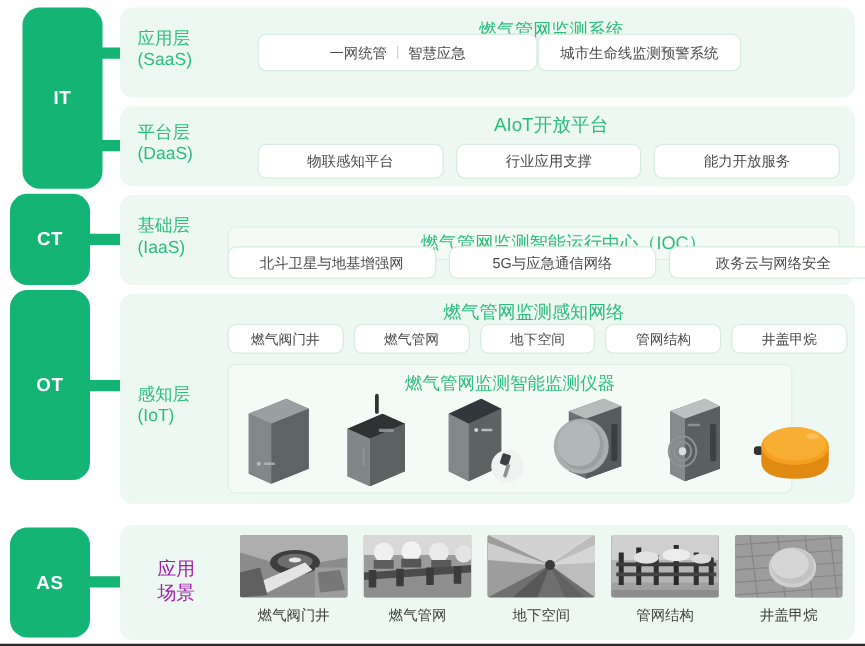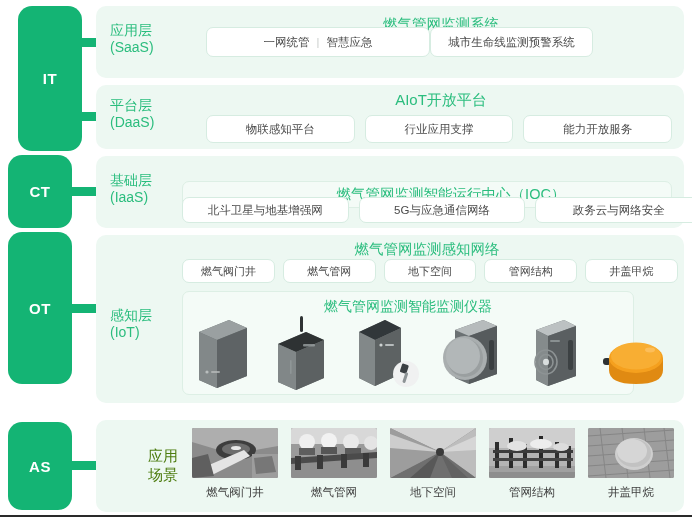--- a/index.html
+++ b/index.html
@@ -98,21 +98,21 @@
     display:flex; flex-direction:column; align-items:center;
   }
   .ot-card .ct{ color:#2bbd7e; font-size:14px; margin-top:6px; white-space:nowrap; }
   .devrow{
     position:absolute; left:0; top:24px; width:496px; height:78px;
     display:flex; align-items:flex-end; justify-content:space-around;
   }
   .dev{ position:relative; }
 
   
-  .as-label{ position:absolute; left:30px; top:26px; width:52px; color:#4d7c0f; font-size:15px; line-height:19px;text-align:right; }
+  .as-label{ position:absolute; left:30px; top:26px; width:52px; color:#a21caf; font-size:15px; line-height:19px; }
   .as-row{
     position:absolute; left:96px; top:8px; width:482px; height:76px;
     display:flex; justify-content:space-between;
   }
   .ascell{ width:86px; display:flex; flex-direction:column; align-items:center; }
   .asimg{ width:86px; height:50px; border-radius:2px; overflow:hidden; position:relative; background:#8e8e8e; }
   .ascap{ margin-top:7px; font-size:11.5px; color:#3f3f3f; white-space:nowrap; }
 
   
   .hairline{ position:absolute; left:0; bottom:0; width:692px; height:2px; background:#2a2a2a; }

